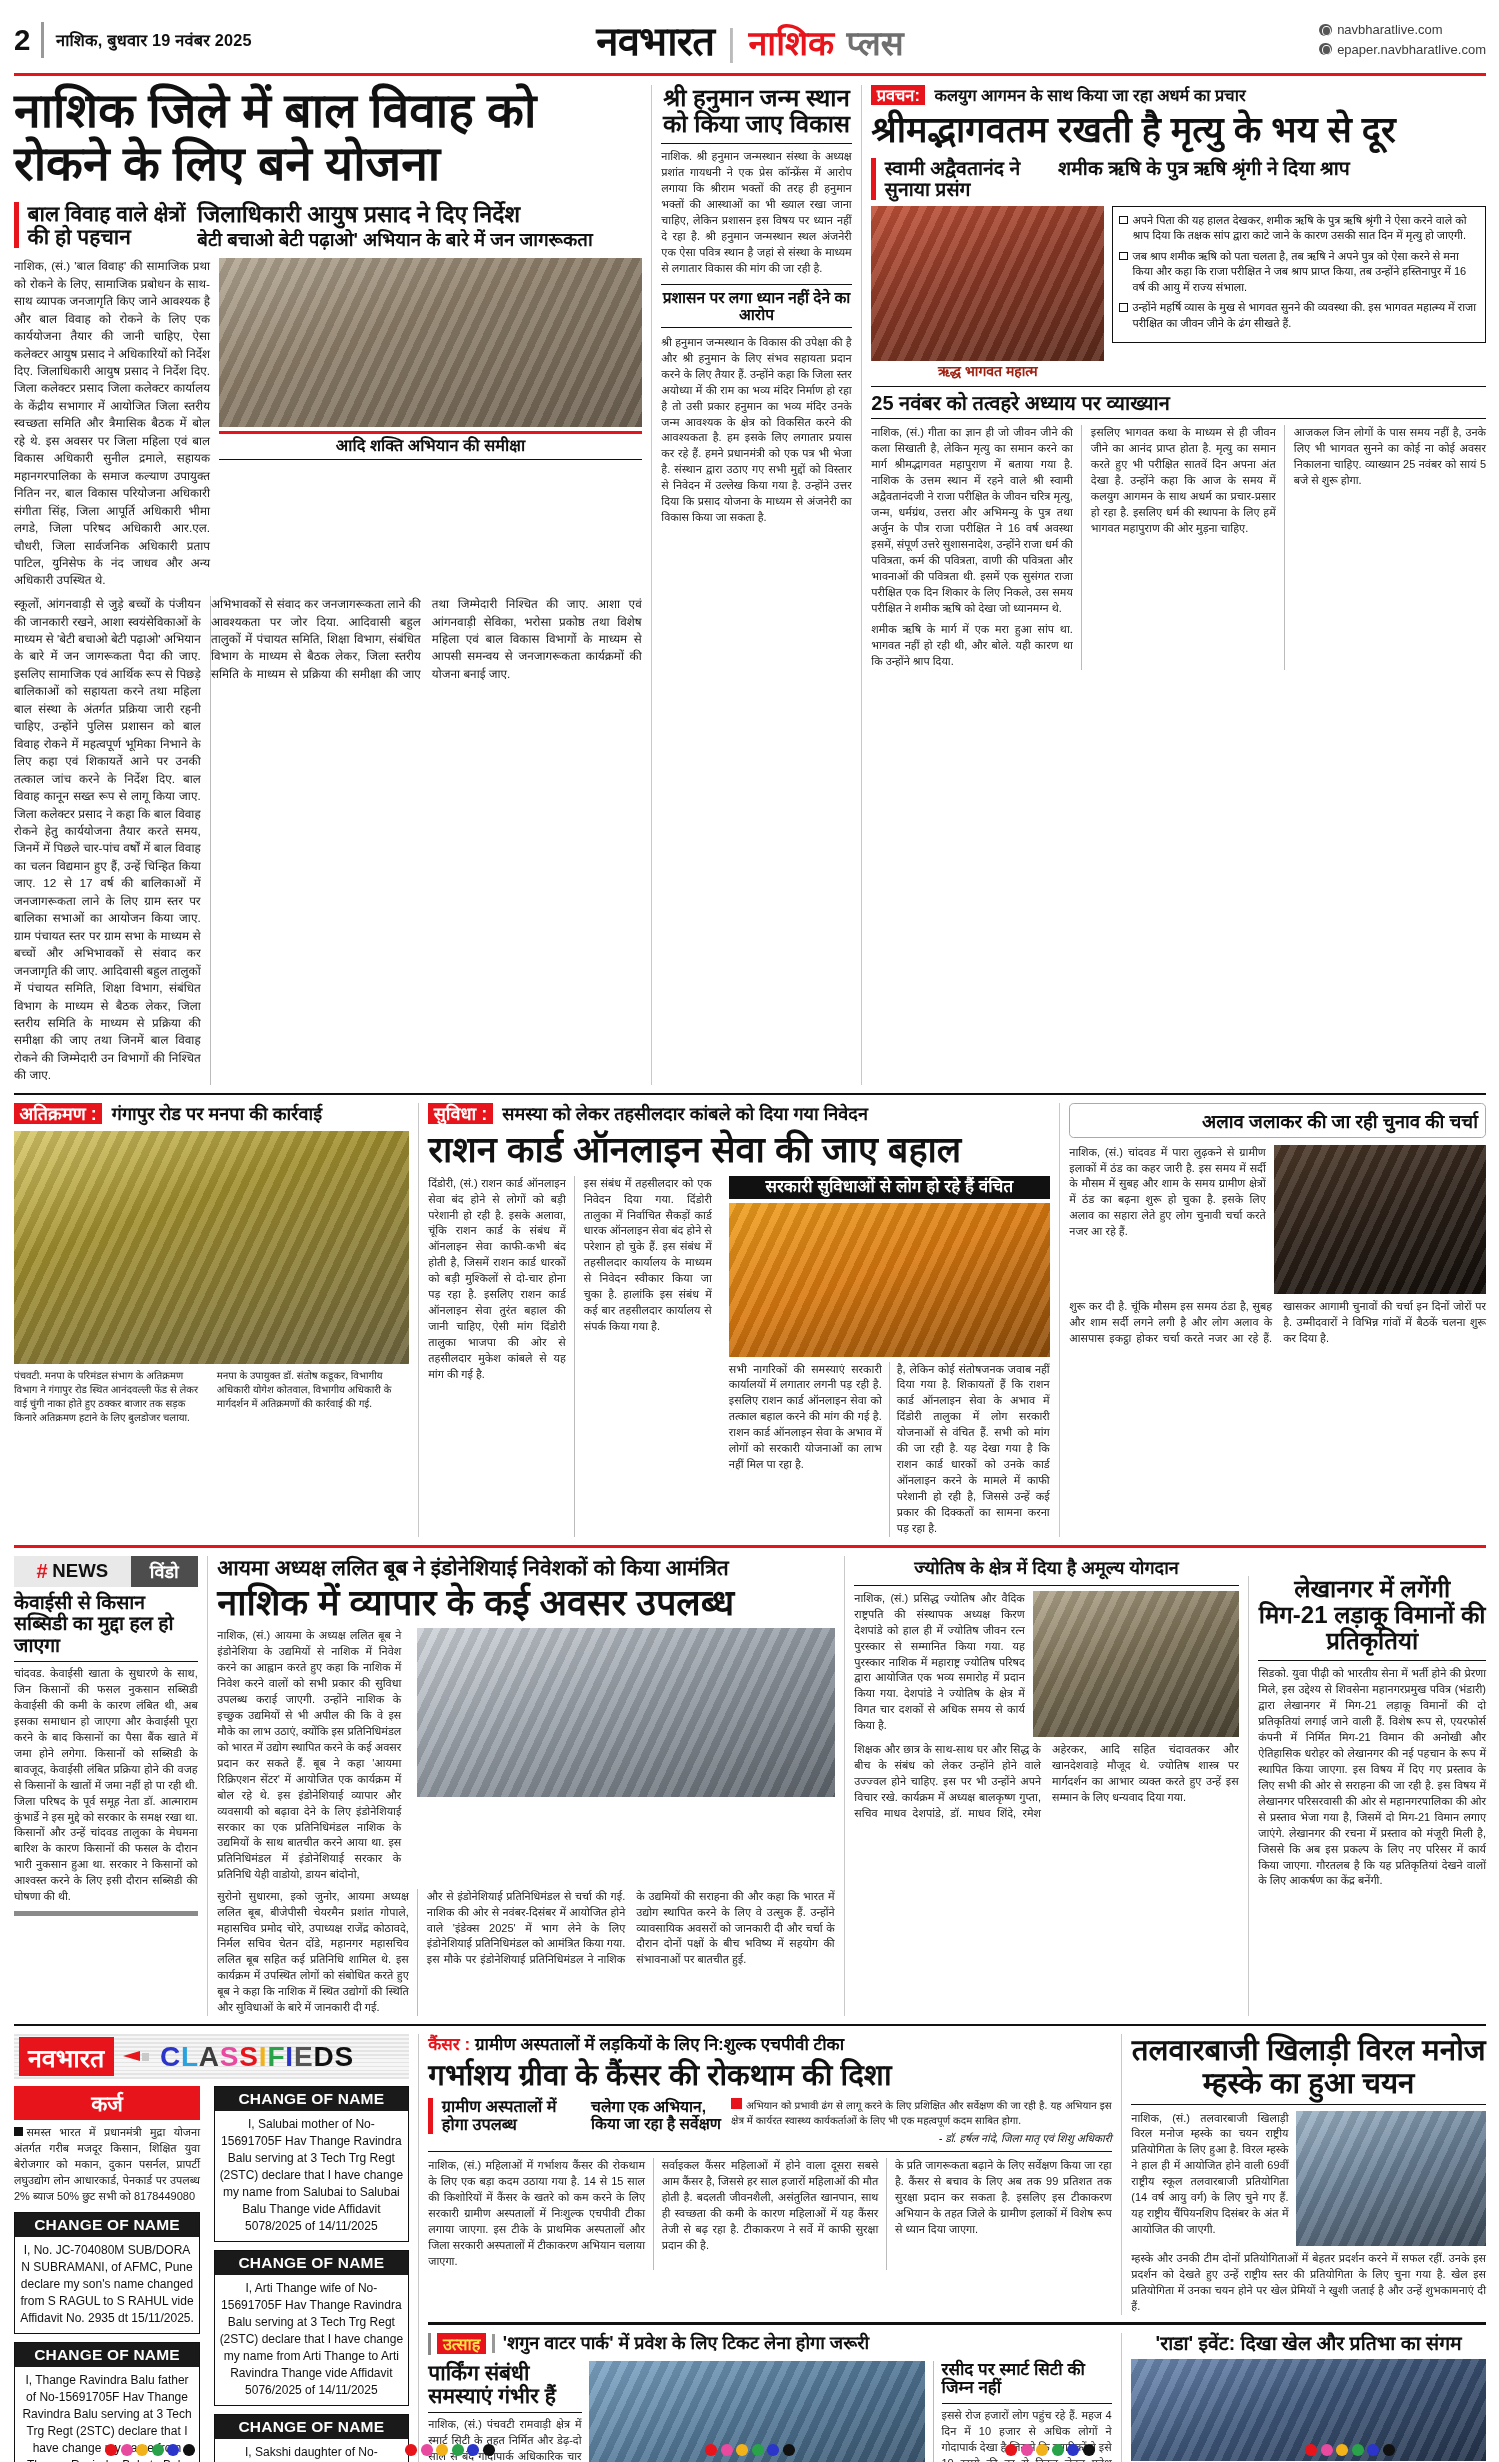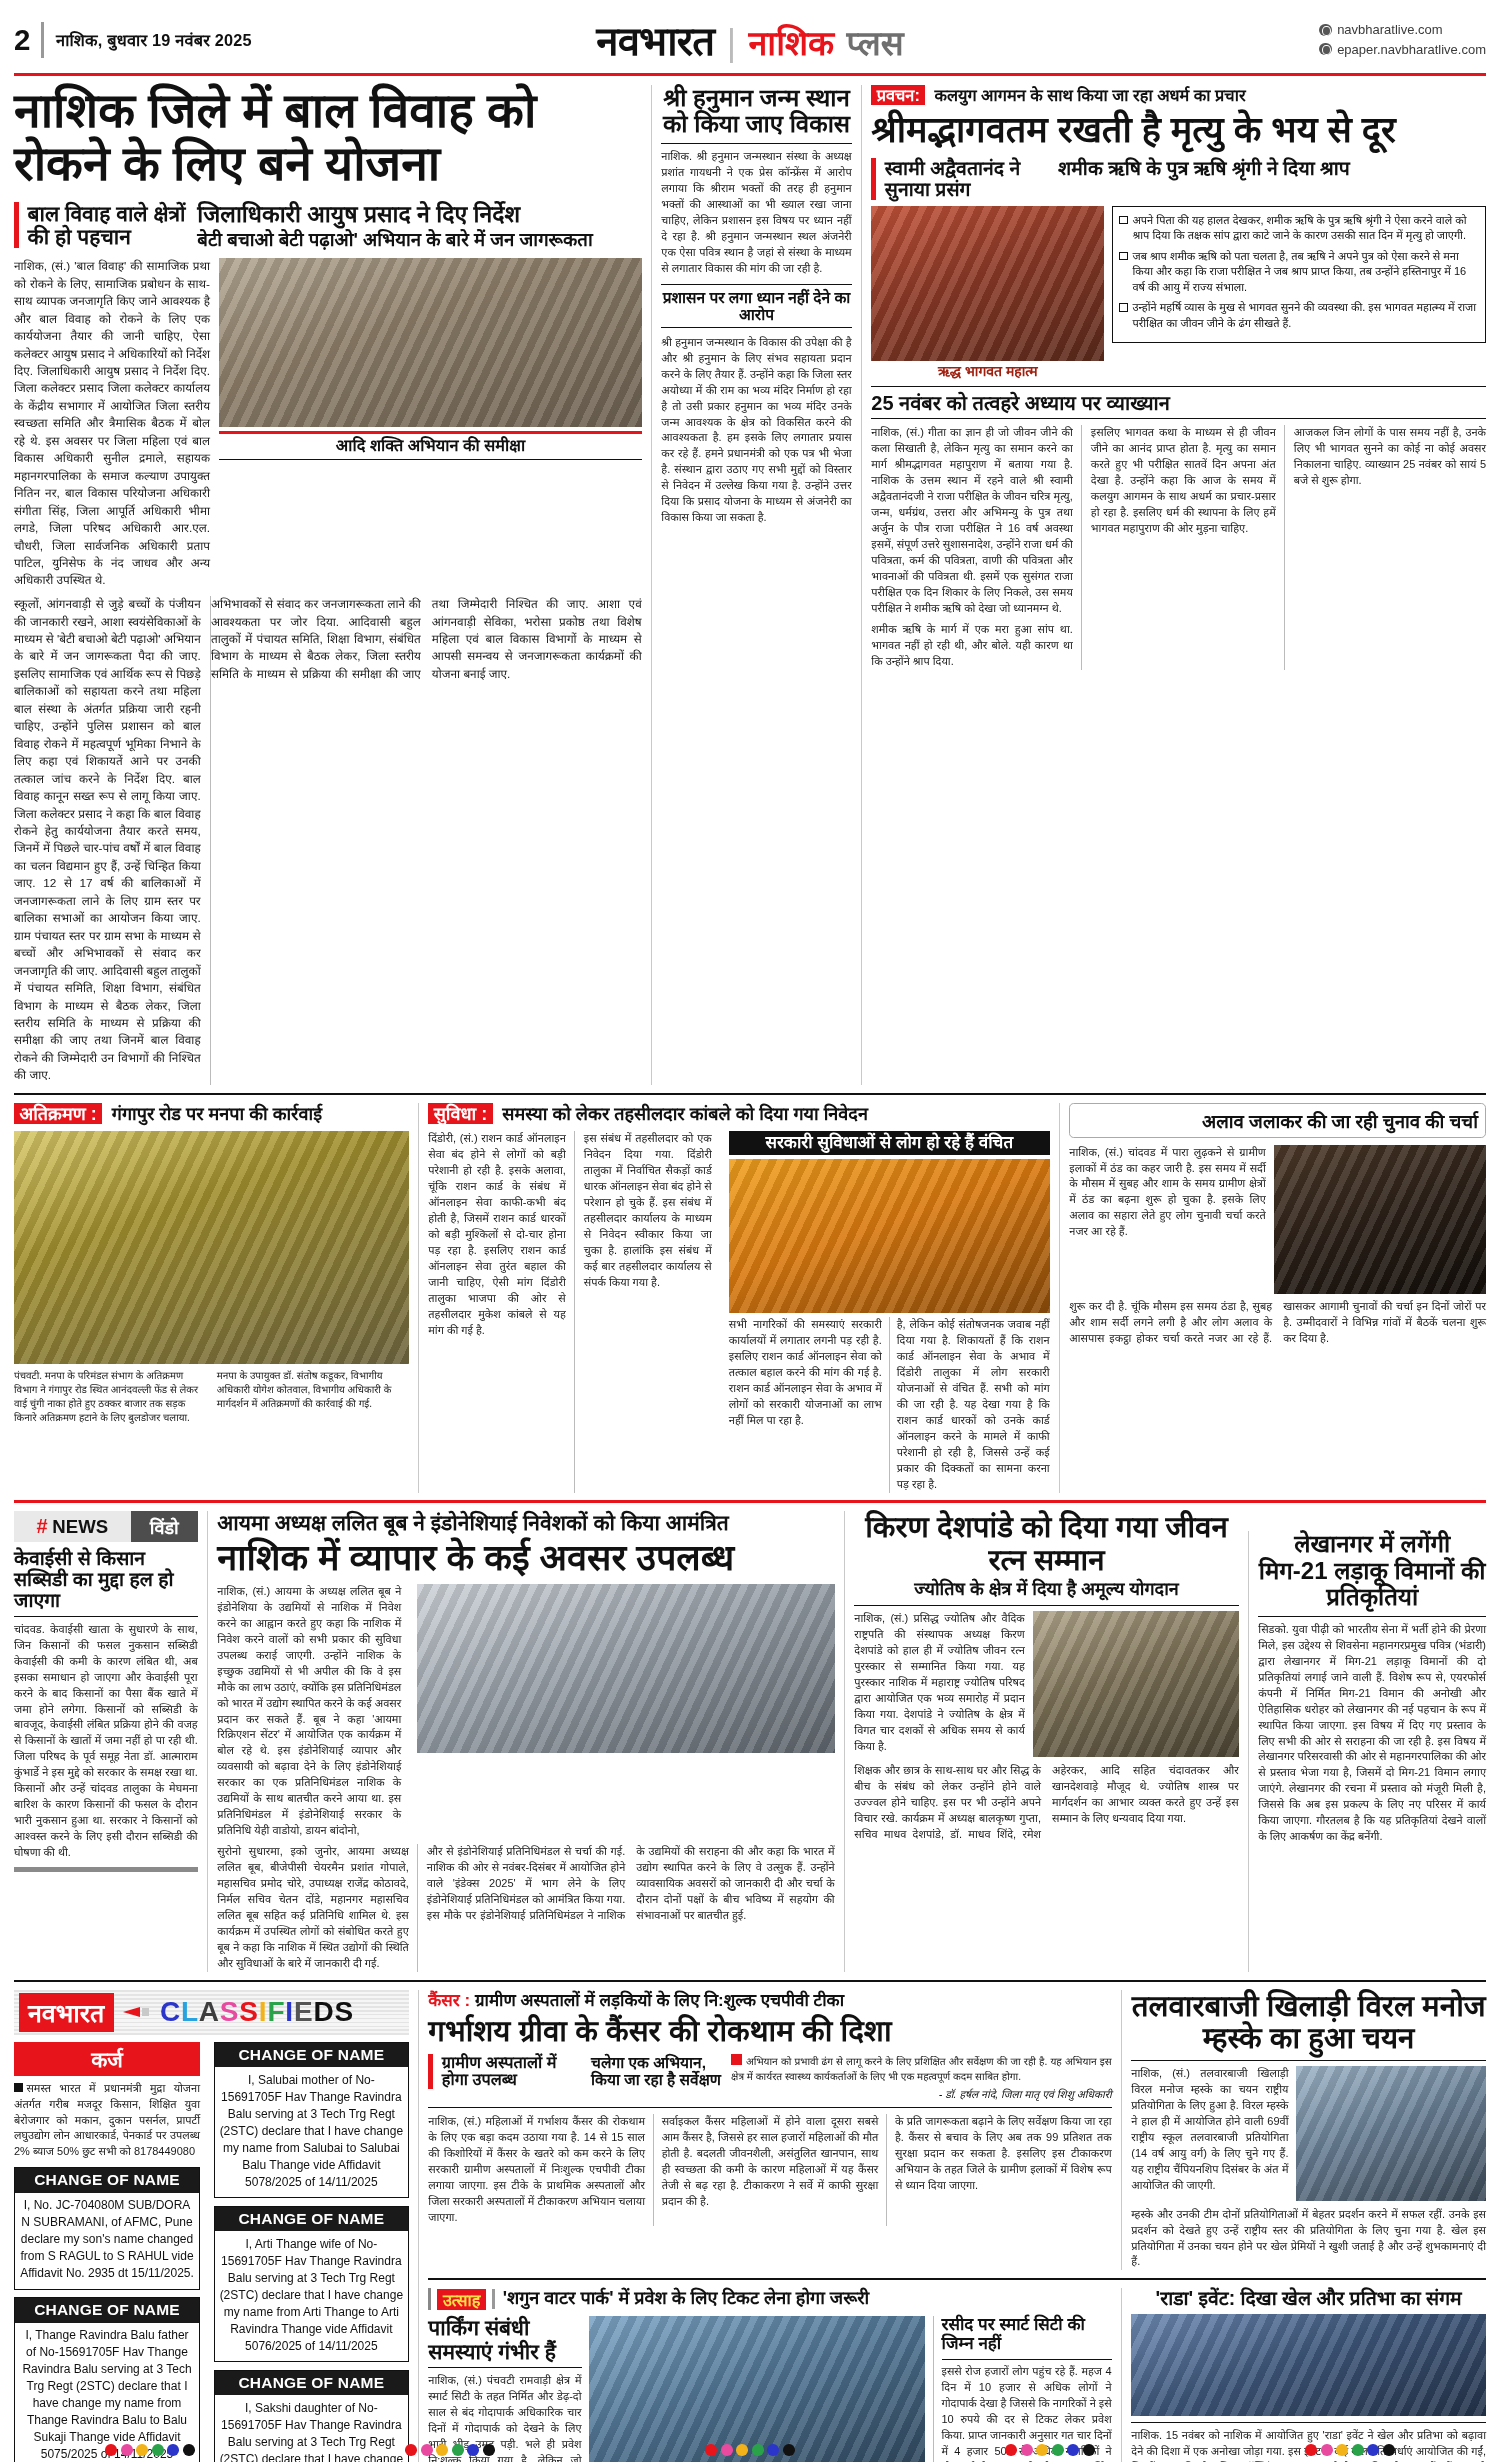--- a/index.html
+++ b/index.html
@@ -237,20 +237,21 @@
         <span class="tag">अतिक्रमण :</span><span> गंगापुर रोड पर मनपा की कार्रवाई</span>
       </div>
       <div class="photo" style="height:233px; margin-top:6.2px; background:linear-gradient(160deg,#d8c96a,#a2902f 35%,#6f6640);"></div>
       <div class="cap cols2" style="margin-top:4.7px;">पंचवटी. मनपा के परिमंडल संभाग के अतिक्रमण विभाग ने गंगापुर रोड स्थित आनंदवल्ली फेंड से लेकर वाई चुंगी नाका होते हुए ठक्कर बाजार तक सड़क किनारे अतिक्रमण हटाने के लिए बुलडोजर चलाया. मनपा के उपायुक्त डॉ. संतोष कडूकर, विभागीय अधिकारी योगेश कोतवाल, विभागीय अधिकारी के मार्गदर्शन में अतिक्रमणों की कार्रवाई की गई.</div>
     </div>
 
     <div class="colsep" style="flex:1; padding:0 9.3px;">
       <div class="kicker" style="font-size:18px;">
         <span class="tag">सुविधा :</span><span> समस्या को लेकर तहसीलदार कांबले को दिया गया निवेदन</span>
       </div>
+      <div class="hl h-xl" style="margin-top:4.7px;">राशन कार्ड ऑनलाइन सेवा की जाए बहाल</div>
 
       <div class="row" style="margin-top:6.2px;">
         <div style="width:146px; flex:none; padding-right:8.5px;">
           <div class="body-txt sm">दिंडोरी, (सं.) राशन कार्ड ऑनलाइन सेवा बंद होने से लोगों को बड़ी परेशानी हो रही है. इसके अलावा, चूंकि राशन कार्ड के संबंध में ऑनलाइन सेवा काफी-कभी बंद होती है, जिसमें राशन कार्ड धारकों को बड़ी मुश्किलों से दो-चार होना पड़ रहा है. इसलिए राशन कार्ड ऑनलाइन सेवा तुरंत बहाल की जानी चाहिए, ऐसी मांग दिंडोरी तालुका भाजपा की ओर से तहसीलदार मुकेश कांबले से यह मांग की गई है.</div>
         </div>
         <div class="vline" style="width:146px; flex:none; padding:0 8.5px;">
           <div class="body-txt sm">इस संबंध में तहसीलदार को एक निवेदन दिया गया. दिंडोरी तालुका में निर्वाचित सैकड़ों कार्ड धारक ऑनलाइन सेवा बंद होने से परेशान हो चुके हैं. इस संबंध में तहसीलदार कार्यालय के माध्यम से निवेदन स्वीकार किया जा चुका है. हालांकि इस संबंध में कई बार तहसीलदार कार्यालय से संपर्क किया गया है.</div>
         </div>
         <div style="flex:1; padding-left:8.5px;">
           <div class="hl" style="font-size:17px; background:#111; color:#fff; text-align:center; padding:2.3px 0;">सरकारी सुविधाओं से लोग हो रहे हैं वंचित</div>
@@ -316,21 +317,20 @@
         <div style="width:200px; padding-right:8.5px;">
           <div class="body-txt sm">सुरोनो सुधारमा, इको जुनोर, आयमा अध्यक्ष ललित बूब, बीजेपीसी चेयरमैन प्रशांत गोपाले, महासचिव प्रमोद चोरे, उपाध्यक्ष राजेंद्र कोठावदे, निर्मल सचिव चेतन दोंडे, महानगर महासचिव ललित बूब सहित कई प्रतिनिधि शामिल थे. इस कार्यक्रम में उपस्थित लोगों को संबोधित करते हुए बूब ने कहा कि नाशिक में स्थित उद्योगों की स्थिति और सुविधाओं के बारे में जानकारी दी गई.</div>
         </div>
         <div class="vline cols2" style="flex:1; padding-left:8.5px;">
           <div class="body-txt sm">और से इंडोनेशियाई प्रतिनिधिमंडल से चर्चा की गई. नाशिक की ओर से नवंबर-दिसंबर में आयोजित होने वाले 'इंडेक्स 2025' में भाग लेने के लिए इंडोनेशियाई प्रतिनिधिमंडल को आमंत्रित किया गया. इस मौके पर इंडोनेशियाई प्रतिनिधिमंडल ने नाशिक के उद्यमियों की सराहना की और कहा कि भारत में उद्योग स्थापित करने के लिए वे उत्सुक हैं. उन्होंने व्यावसायिक अवसरों को जानकारी दी और चर्चा के दौरान दोनों पक्षों के बीच भविष्य में सहयोग की संभावनाओं पर बातचीत हुई.</div>
         </div>
       </div>
     </div>
 
     <div class="colsep" style="width:404px; padding:0 9.3px;">
-      <div class="hl h-l" style="text-align:center;">किरण देशपांडे को दिया गया जीवन रत्न सम्मान</div>
       <div class="hl" style="font-size:18px; text-align:center; margin-top:3.9px;">ज्योतिष के क्षेत्र में दिया है अमूल्य योगदान</div>
       <div class="hr-thin" style="margin:5.4px 0;"></div>
       <div class="row">
         <div style="width:179px; padding-right:8.5px;">
           <div class="body-txt sm">नाशिक, (सं.) प्रसिद्ध ज्योतिष और वैदिक राष्ट्रपति की संस्थापक अध्यक्ष किरण देशपांडे को हाल ही में ज्योतिष जीवन रत्न पुरस्कार से सम्मानित किया गया. यह पुरस्कार नाशिक में महाराष्ट्र ज्योतिष परिषद द्वारा आयोजित एक भव्य समारोह में प्रदान किया गया. देशपांडे ने ज्योतिष के क्षेत्र में विगत चार दशकों से अधिक समय से कार्य किया है.</div>
         </div>
         <div style="flex:1;">
           <div class="photo" style="height:146px; background:linear-gradient(160deg,#b3a88e,#7c7157 45%,#4b4434);"></div>
         </div>
       </div>

